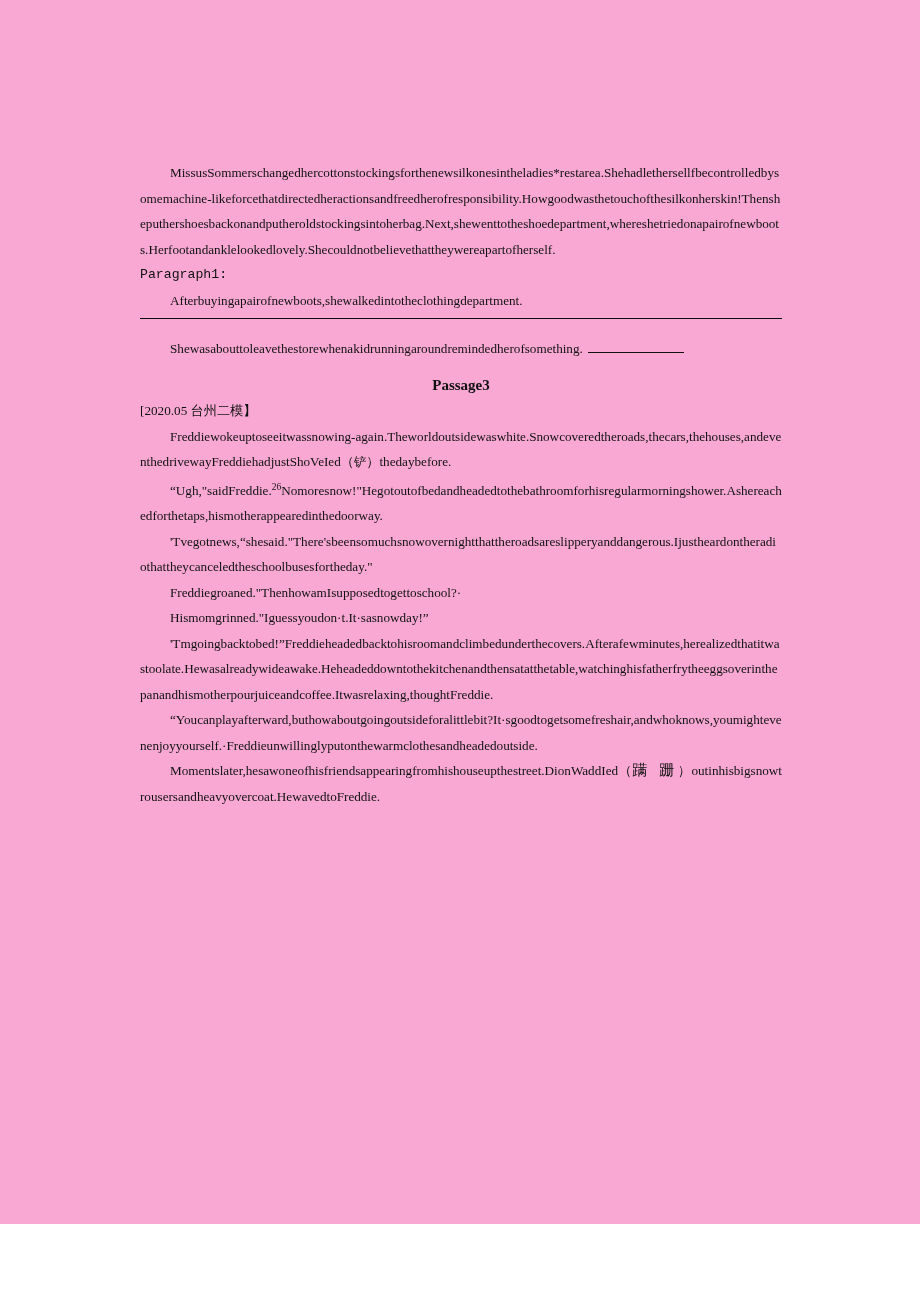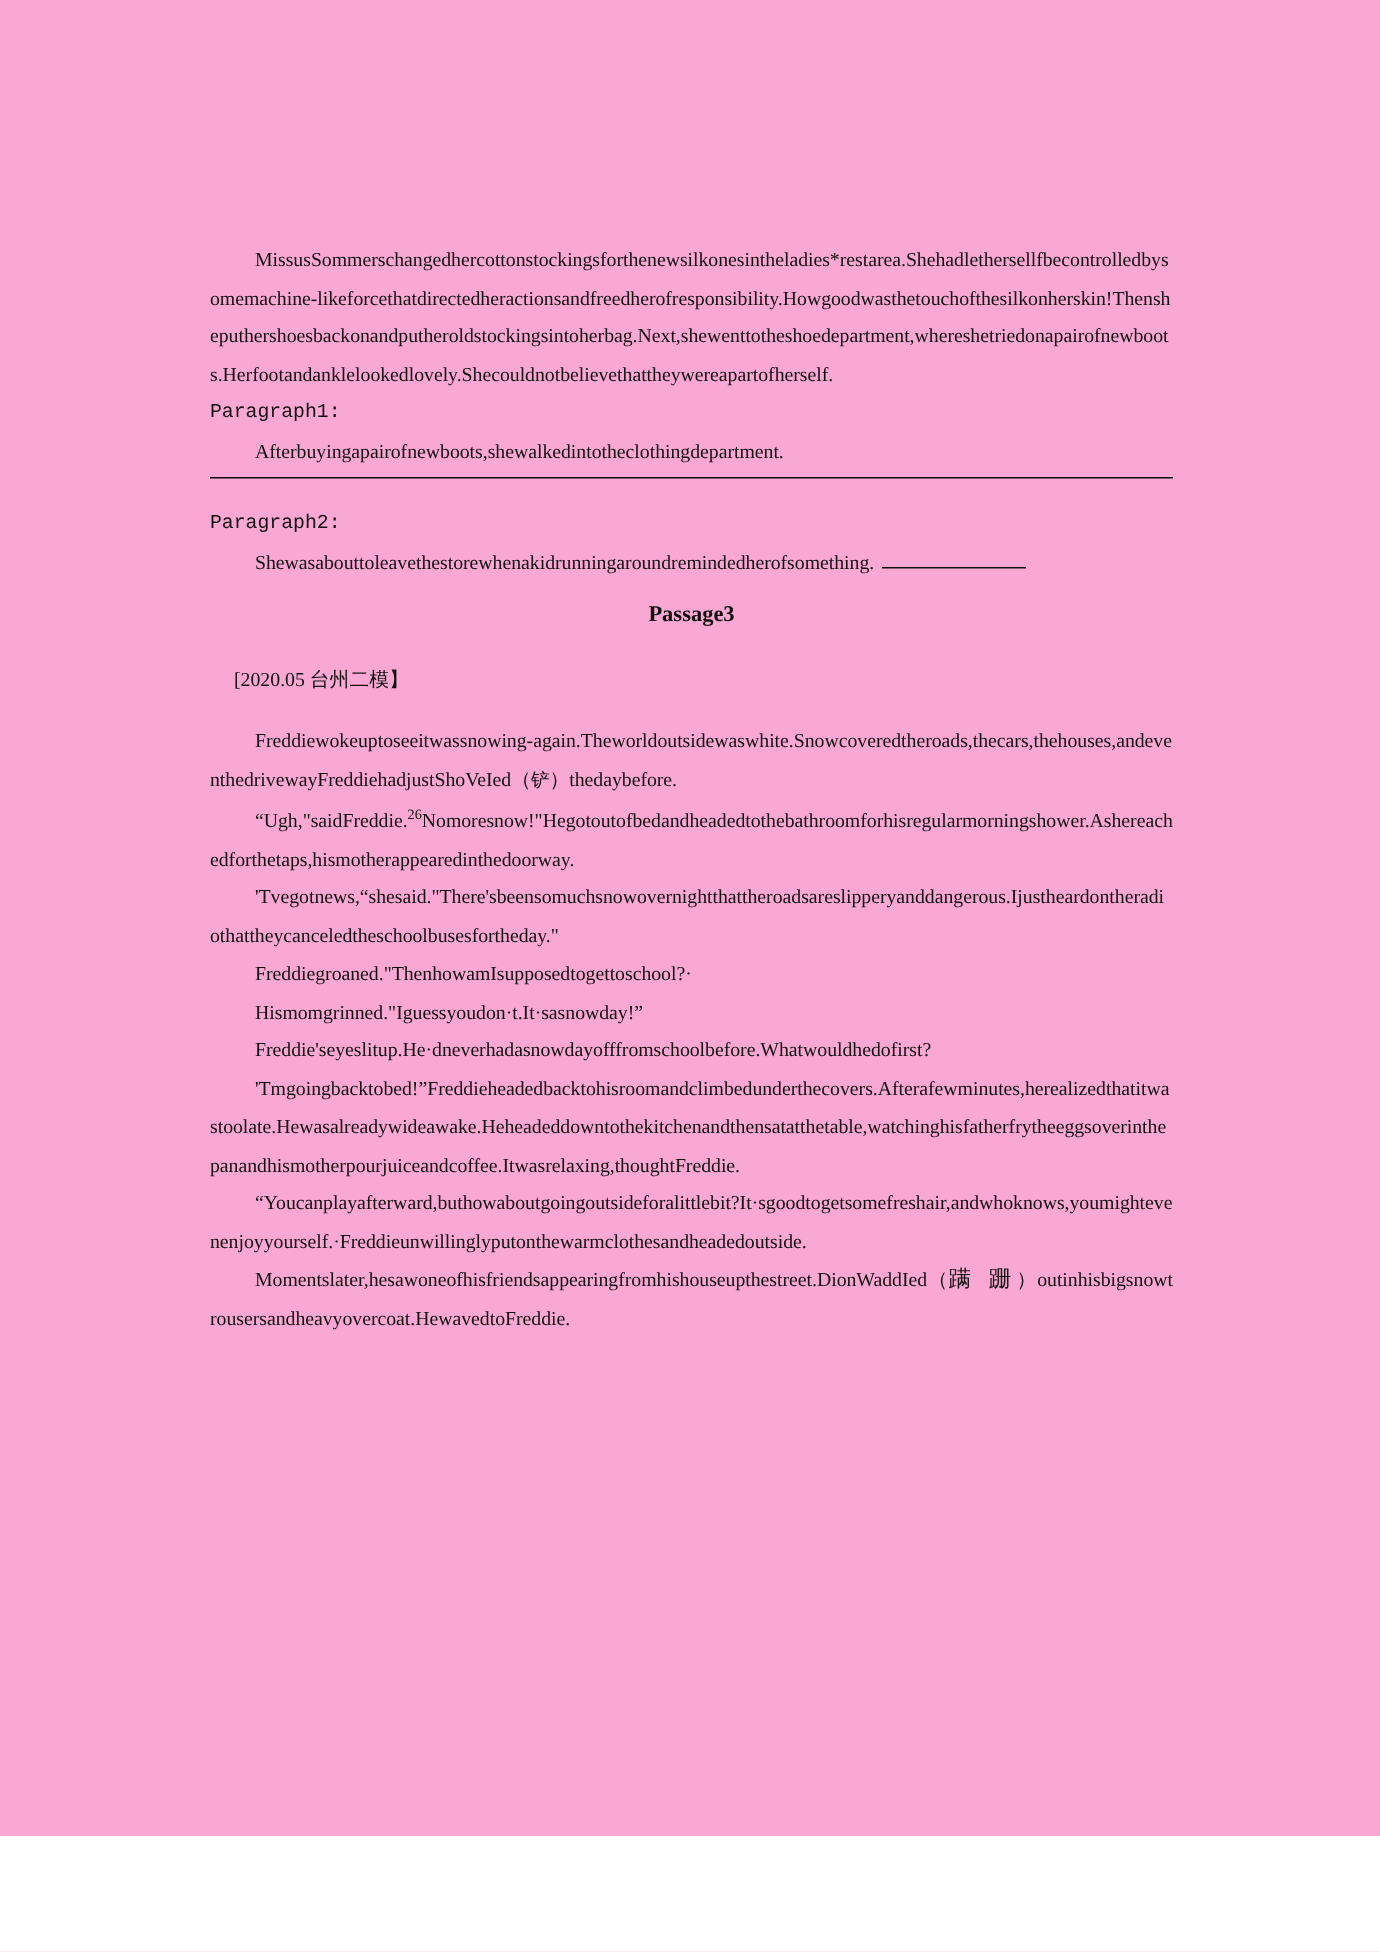--- a/index.html
+++ b/index.html
@@ -54,21 +54,21 @@
   .heading {
     font-size: 15px;
     line-height: 25.5px;
     font-weight: bold;
     text-align: center;
     margin: 0;
   }
   .source-line {
     font-size: 13.2px;
     line-height: 25.5px;
-    margin: 16px;
+    margin: 0;
   }
   .gloss {
     font-family: "DejaVu Sans", "Liberation Sans", sans-serif;
     font-size: 12.4px;
   }
   .gloss-wide {
     font-family: "DejaVu Sans", "Liberation Sans", sans-serif;
     font-size: 15px;
     letter-spacing: 3px;
   }
@@ -102,36 +102,34 @@
 
     <p class="para indent">MissusSommerschangedhercottonstockingsforthenewsilkonesintheladies*restarea.Shehadlethersellfbecontrolledbysomemachine-likeforcethatdirectedheractionsandfreedherofresponsibility.Howgoodwasthetouchofthesilkonherskin!Thensheputhershoesbackonandputheroldstockingsintoherbag.Next,shewenttotheshoedepartment,whereshetriedonapairofnewboots.Herfootandanklelookedlovely.Shecouldnotbelievethattheywereapartofherself.</p>
 
     <p class="label-line">Paragraph1:</p>
     <p class="para indent">Afterbuyingapairofnewboots,shewalkedintotheclothingdepartment.</p>
 
     <hr class="rule">
 
     <div class="spacer-md"></div>
 
-    <p class="label-line">Paragraph2:</p>
     <p class="para indent"><span>Shewasabouttoleavethestorewhenakidrunningaroundremindedherofsomething.</span><span class="blank-underline"></span></p>
 
     <div class="spacer-sm"></div>
 
     <p class="heading">Passage3</p>
     <p class="source-line">[2020.05 台州二模】</p>
 
     <p class="para indent"><span>Freddiewokeuptoseeitwassnowing-</span><span>again.Theworldoutsidewaswhite.Snowcoveredtheroads,thecars,thehouses,andeventhedrivewayFreddie</span><span>hadjustShoVeIed（</span><span class="gloss">铲</span><span>）thedaybefore.</span></p>
 
     <p class="para indent"><span>“Ugh,"saidFreddie.</span><span class="sup-artifact">26</span><span>Nomoresnow!"Hegotoutofbedandheadedtothebathroomforhisregularmorningshower.Ashereachedforthetaps,hismotherappearedinthedoorway.</span></p>
 
     <p class="para indent">'Tvegotnews,“shesaid."There'sbeensomuchsnowovernightthattheroadsareslipperyanddangerous.Ijustheardontheradiothattheycanceledtheschoolbusesfortheday."</p>
     <p class="para indent">Freddiegroaned."ThenhowamIsupposedtogettoschool?·</p>
     <p class="para indent">Hismomgrinned."Iguessyoudon·t.It·sasnowday!”</p>
-    <p class="para indent">Freddie'seyeslitup.He·dneverhadasnowdayofffromschoolbefore.Whatwouldhedofirst?</p>
     <p class="para indent">'Tmgoingbacktobed!”Freddieheadedbacktohisroomandclimbedunderthecovers.Afterafewminutes,herealizedthatitwastoolate.Hewasalreadywideawake.Heheadeddowntothekitchenandthensatatthetable,watchinghisfatherfrytheeggsoverinthepanandhismotherpourjuiceandcoffee.Itwasrelaxing,thoughtFreddie.</p>
     <p class="para indent">“Youcanplayafterward,buthowaboutgoingoutsideforalittlebit?It·sgoodtogetsomefreshair,andwhoknows,youmightevenenjoyyourself.·Freddieunwillinglyputonthewarmclothesandheadedoutside.</p>
 
     <p class="para indent"><span>Momentslater,hesawoneofhisfriendsappearingfromhishouseupthestreet.DionWaddIed（</span><span class="gloss-wide">蹒 跚</span><span>）outinhisbigsnowtrousersandheavyovercoat.HewavedtoFreddie.</span></p>
 
 
   </div>
 </div>
 
 </body></html>

